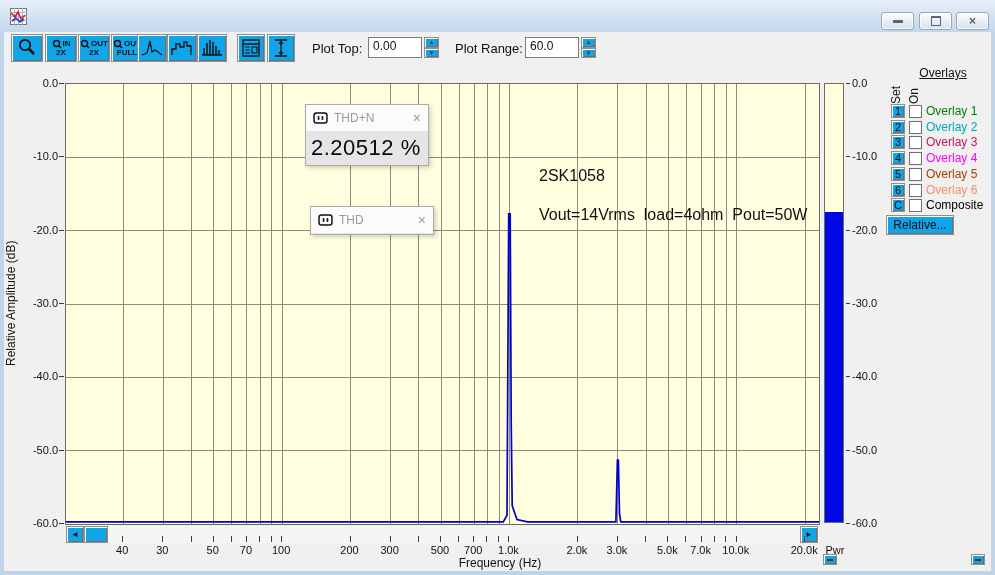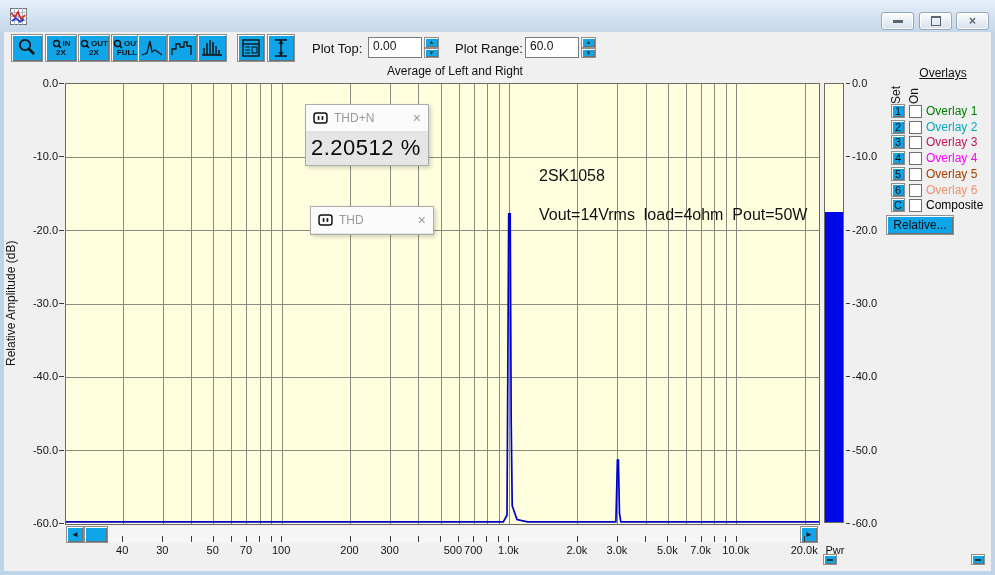--- a/index.html
+++ b/index.html
@@ -169,21 +169,20 @@
     <div class="btn3d">▲</div>
     <div class="btn3d">▼</div>
   </div>
   <div class="abs tb-label" style="left:455px">Plot Range:</div>
   <div class="abs tb-input" style="left:525px">60.0</div>
   <div class="abs spin" style="left:581px">
     <div class="btn3d">▲</div>
     <div class="btn3d">▼</div>
   </div>
 
-  <div id="chart-title" class="abs">Average of Left and Right</div>
   <div id="ylab" class="abs">Relative Amplitude (dB)</div>
   <div id="plot" class="abs">
     <svg id="plot-svg" width="753" height="440">
         <line x1="57.24191816739675" y1="0" x2="57.24191816739675" y2="440" stroke="#8A8A7E" stroke-width="1" shape-rendering="crispEdges"></line>
         <line x1="97.27099748805063" y1="0" x2="97.27099748805063" y2="440" stroke="#8A8A7E" stroke-width="1" shape-rendering="crispEdges"></line>
         <line x1="125.67208124845762" y1="0" x2="125.67208124845762" y2="440" stroke="#8A8A7E" stroke-width="1" shape-rendering="crispEdges"></line>
         <line x1="147.70167328197502" y1="0" x2="147.70167328197502" y2="440" stroke="#8A8A7E" stroke-width="1" shape-rendering="crispEdges"></line>
         <line x1="165.7011605691115" y1="0" x2="165.7011605691115" y2="440" stroke="#8A8A7E" stroke-width="1" shape-rendering="crispEdges"></line>
         <line x1="180.91951022915666" y1="0" x2="180.91951022915666" y2="440" stroke="#8A8A7E" stroke-width="1" shape-rendering="crispEdges"></line>
         <line x1="194.10224432951844" y1="0" x2="194.10224432951844" y2="440" stroke="#8A8A7E" stroke-width="1" shape-rendering="crispEdges"></line>
@@ -253,20 +252,21 @@
   <div id="hscroll" class="abs">
     <div class="btn3d scrollbtn abs" style="left:0;top:0">
       <span>◄</span>
     </div>
     <div class="btn3d abs" style="left:18px;top:0;width:24px;height:17px"></div>
     <div class="btn3d scrollbtn abs" style="left:734px;top:0">
       <span>►</span>
     </div>
   </div>
 
+  <div id="xlab" class="abs">Frequency (Hz)</div>
 
   <div class="abs btn3d minibtn" style="left:823px;top:554px">
     <span class="dashbar"></span>
   </div>
   <div class="abs btn3d minibtn" style="left:971px;top:554px">
     <span class="dashbar"></span>
   </div>
 
   <div id="ov-title" class="abs">Overlays</div>
   <div class="abs vlab" style="left:889px;top:76px;height:28px">Set</div>
@@ -302,21 +302,21 @@
     <div class="abs tickmark" style="left: 725.37px; top: 536px; width: 1px; height: 6px;"></div>
     <div class="abs tickmark" style="left: 735.772px; top: 536px; width: 1px; height: 6px;"></div>
     <div class="abs tickmark" style="left: 804.202px; top: 536px; width: 1px; height: 6px;"></div>
     <div class="abs xtick-label" style="left: 100.242px;">40</div>
     <div class="abs xtick-label" style="left: 140.271px;">30</div>
     <div class="abs xtick-label" style="left: 190.702px;">50</div>
     <div class="abs xtick-label" style="left: 223.92px;">70</div>
     <div class="abs xtick-label" style="left: 259.132px;">100</div>
     <div class="abs xtick-label" style="left: 327.562px;">200</div>
     <div class="abs xtick-label" style="left: 367.591px;">300</div>
-    <div class="abs xtick-label" style="left: 418.022px; text-align: right;">500</div>
+    <div class="abs xtick-label" style="left: 418.022px;">500</div>
     <div class="abs xtick-label" style="left: 451.24px;">700</div>
     <div class="abs xtick-label" style="left: 486.452px;">1.0k</div>
     <div class="abs xtick-label" style="left: 554.882px;">2.0k</div>
     <div class="abs xtick-label" style="left: 594.911px;">3.0k</div>
     <div class="abs xtick-label" style="left: 645.342px;">5.0k</div>
     <div class="abs xtick-label" style="left: 678.56px;">7.0k</div>
     <div class="abs xtick-label" style="left: 713.772px;">10.0k</div>
     <div class="abs xtick-label" style="left: 782.202px;">20.0k</div>
     <div class="abs ytick-label" style="left: 16px; top: 77px;">0.0</div>
     <div class="abs tickmark" style="left: 59px; top: 83px; width: 5px; height: 1px;"></div>

